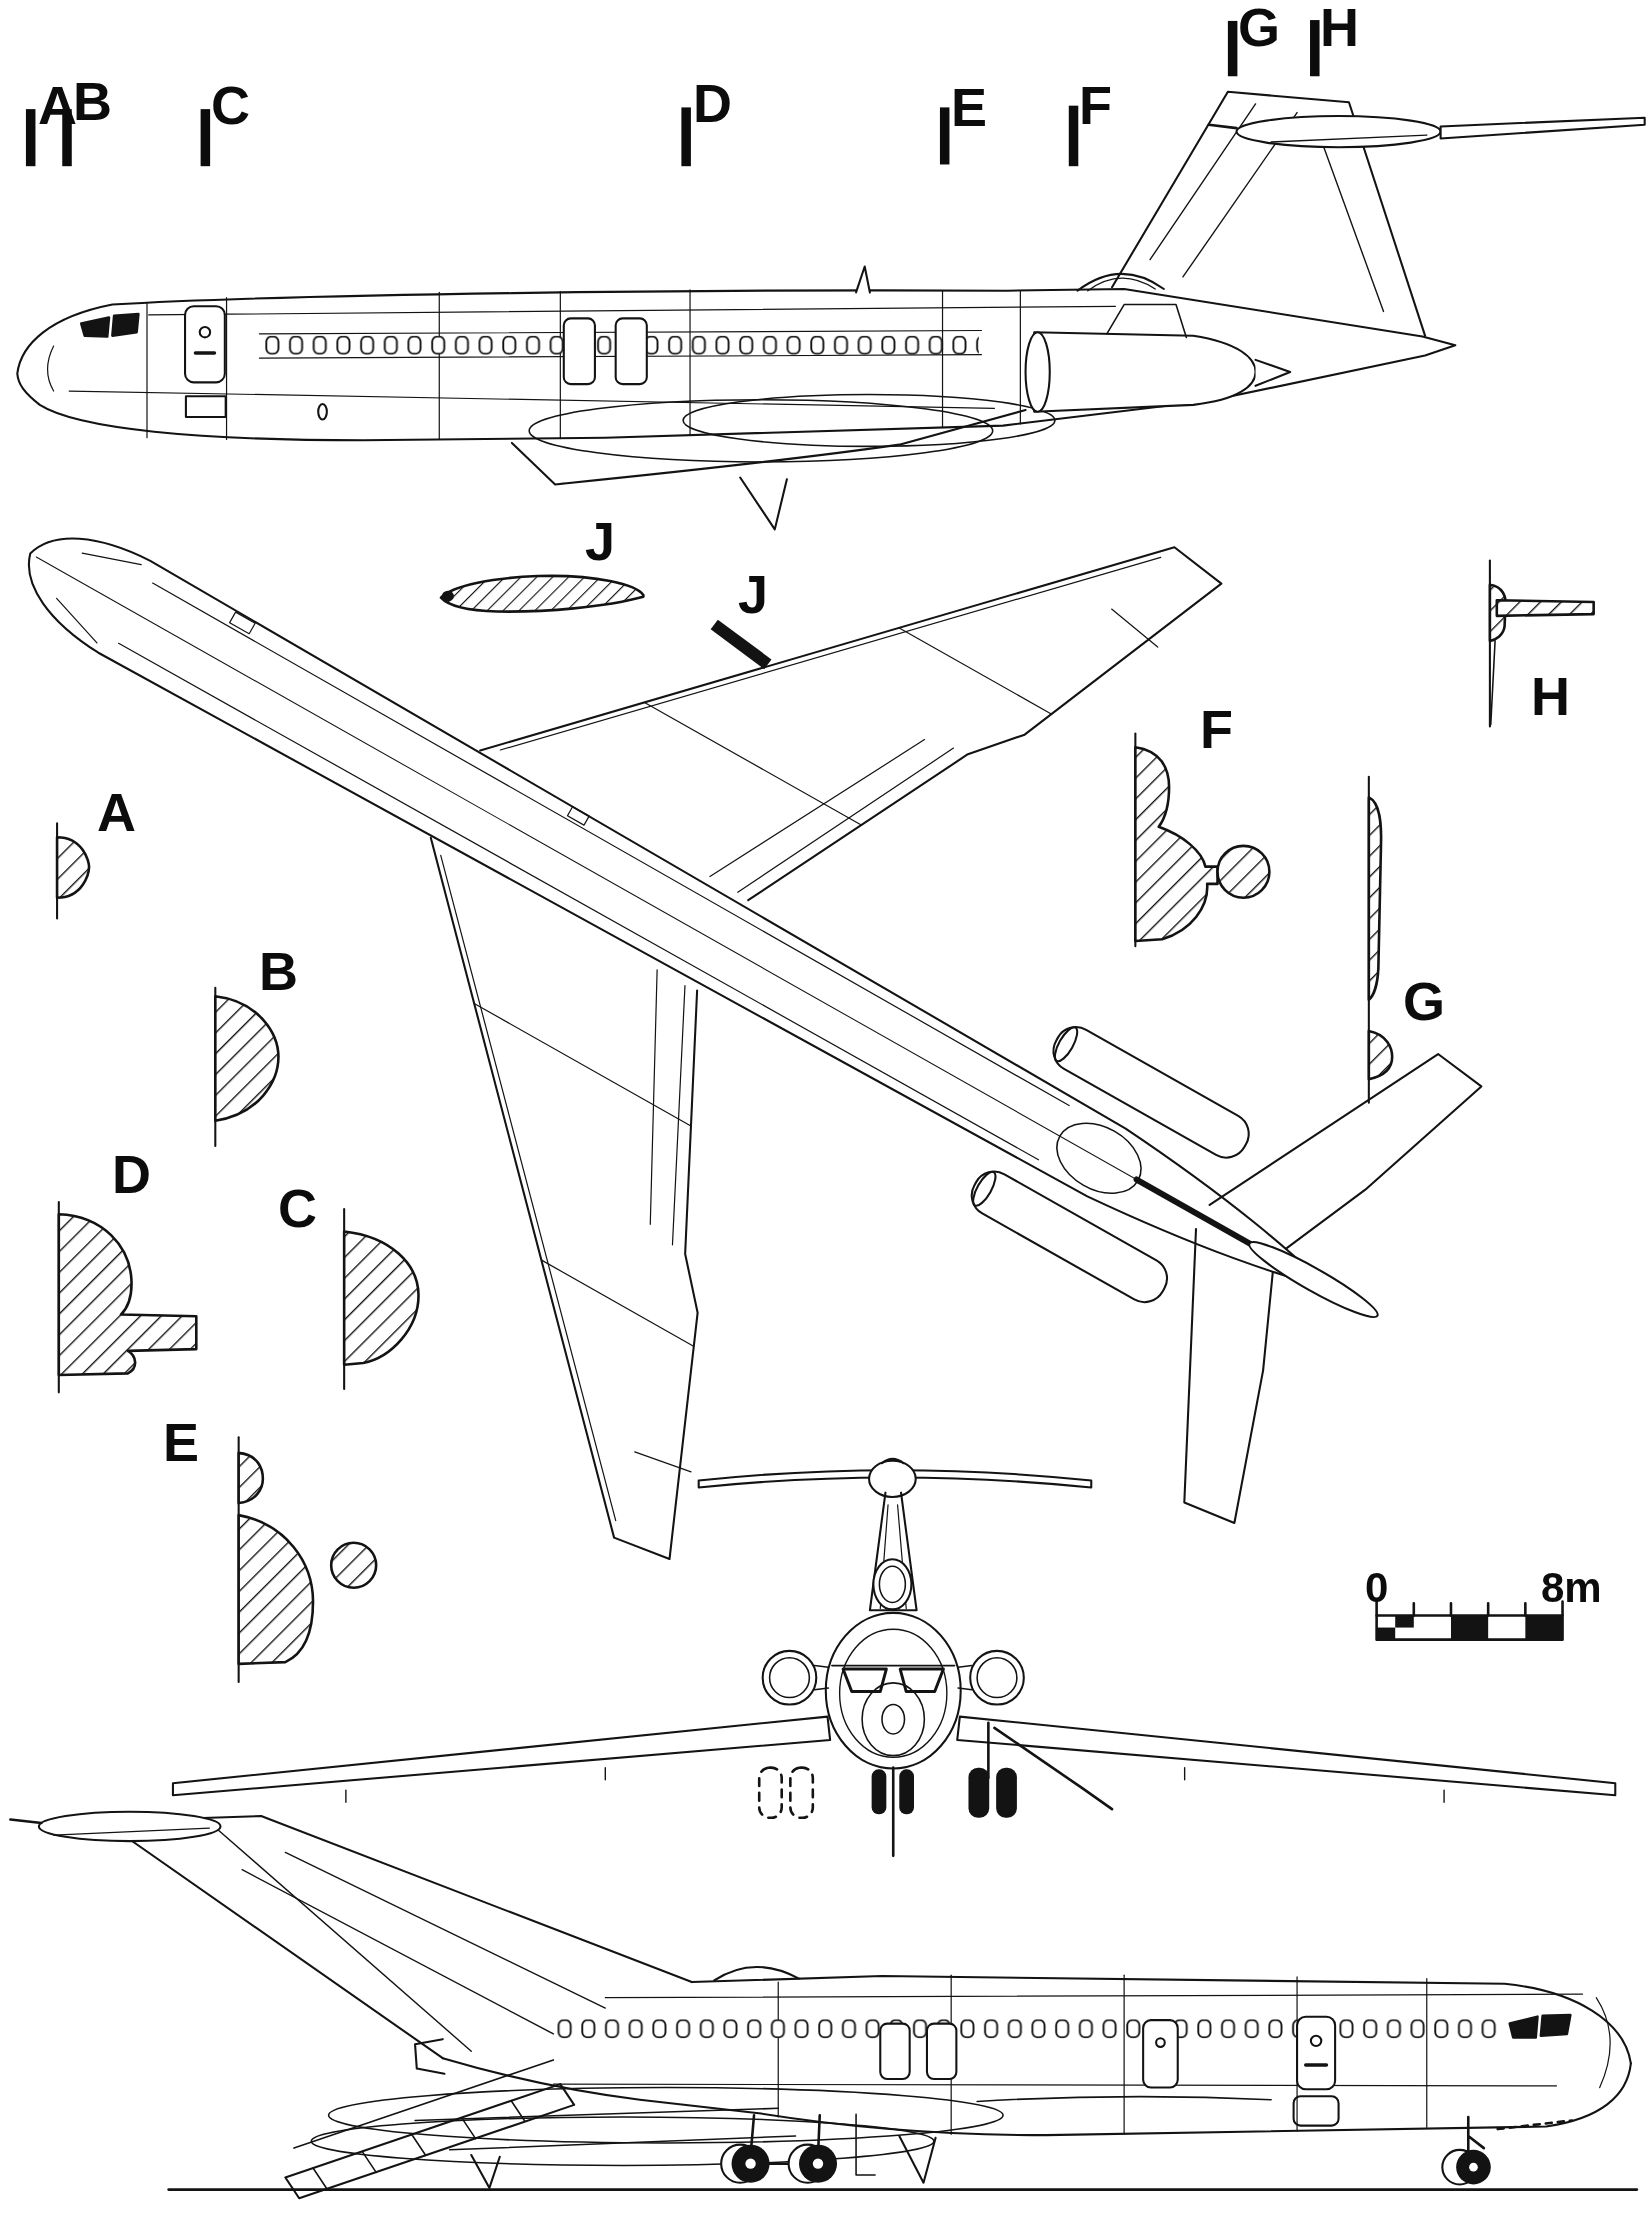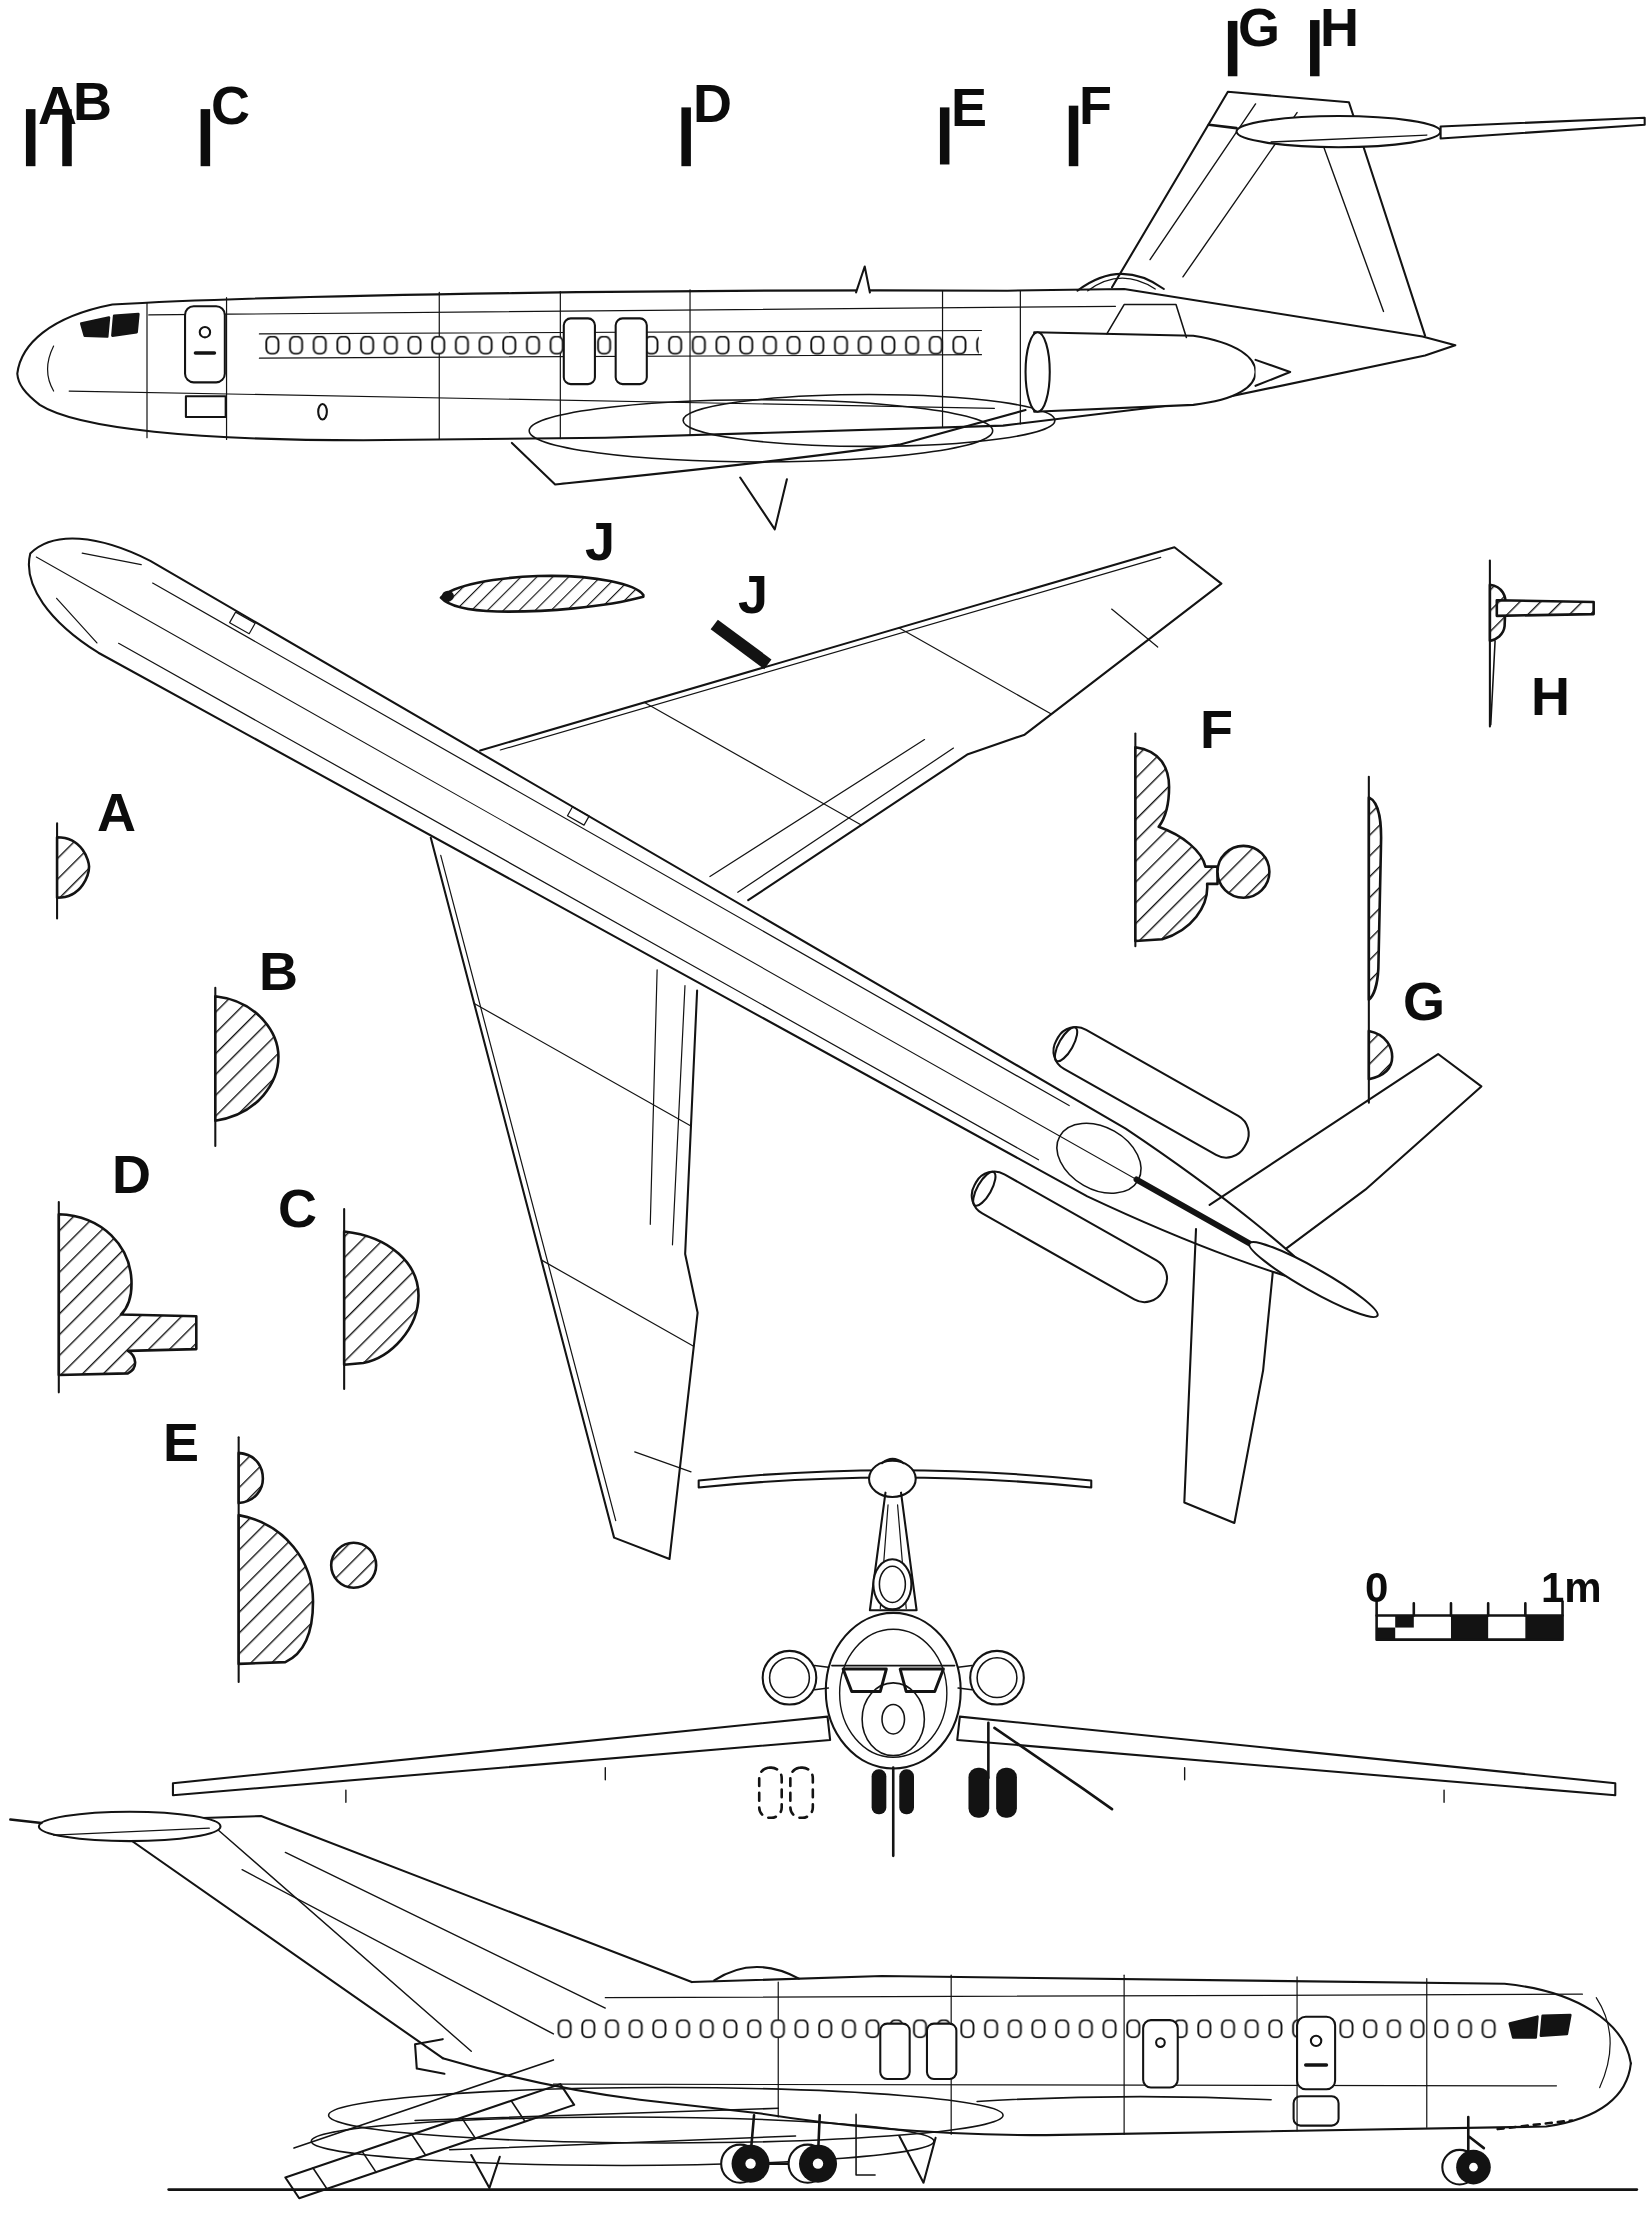--- a/index.html
+++ b/index.html
@@ -356,16 +356,16 @@
   <div class="lbl" style="left:112px;top:1147px">D</div>
   <div class="lbl" style="left:163px;top:1415px">E</div>
   <div class="lbl" style="left:1200px;top:702px">F</div>
   <div class="lbl" style="left:1403px;top:974px">G</div>
   <div class="lbl" style="left:1531px;top:669px">H</div>
 
   <div class="lbl" style="left:585px;top:514px">J</div>
   <div class="lbl" style="left:738px;top:567px">J</div>
 
   <div class="slbl" style="left:1365px;top:1567px">0</div>
-  <div class="slbl" style="left:1541px;top:1567px">1m</div>
+  <div class="slbl" style="left:1541px;top:1567px">8m</div>
 
 </div>
 
 
 </body></html>

